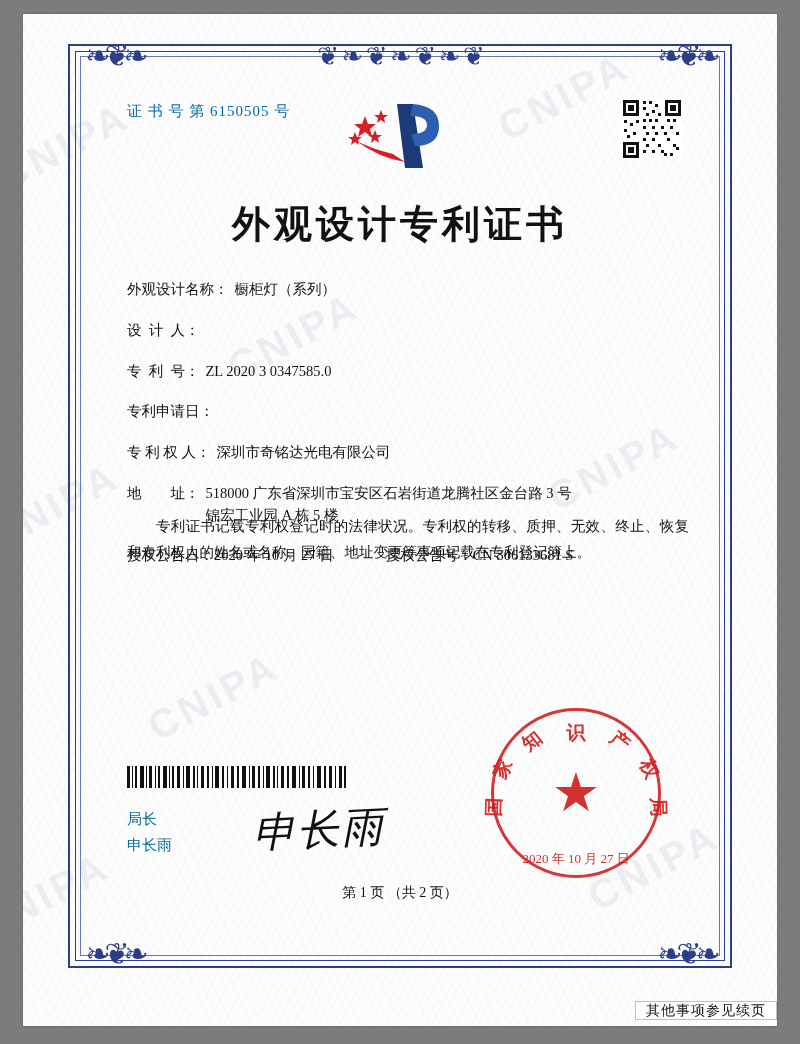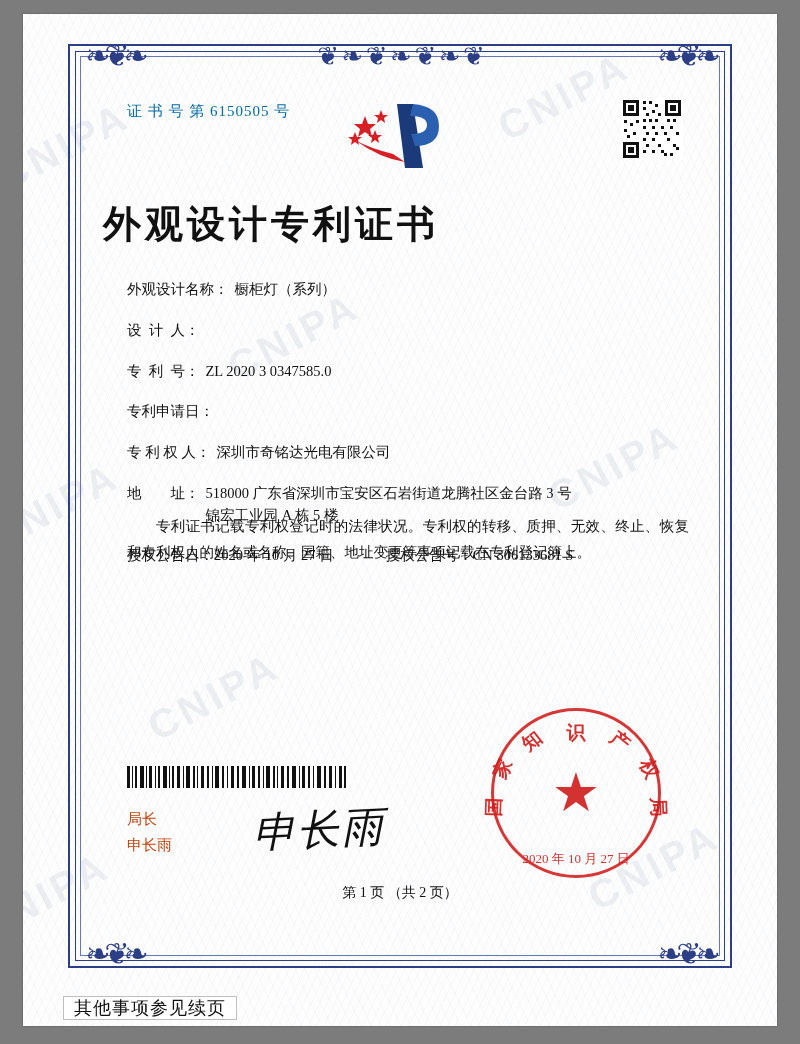--- a/index.html
+++ b/index.html
@@ -141,20 +141,21 @@
     top: 24px;
     width: 62px;
     height: 62px;
   }
 
   .title {
     position: absolute;
     left: 0;
     right: 0;
     top: 125px;
+    text-align: center;
     font-size: 38px;
     font-weight: bold;
     letter-spacing: 4px;
     color: #111;
     font-family: "DejaVu Serif", "Liberation Serif", serif;
   }
 
   .fields {
     position: absolute;
     left: 24px;
@@ -202,21 +203,21 @@
     bottom: 148px;
     width: 220px;
     height: 22px;
   }
 
   .sign-block {
     position: absolute;
     left: 24px;
     bottom: 78px;
     font-size: 15px;
-    color: #c2410c;
+    color: #0369a1;
     line-height: 1.7;
   }
 
   .signature {
     position: absolute;
     left: 150px;
     bottom: 78px;
     font-size: 42px;
     font-family: "DejaVu Serif", serif;
     font-style: italic;
@@ -280,22 +281,22 @@
     text-align: center;
     font-size: 14px;
     color: #111;
   }
 
   .footer-note {
     position: absolute;
     left: 0;
     right: 0;
     bottom: 6px;
-    text-align: left;
-    font-size: 18px;
+    text-align: right;
+    font-size: 14px;
     color: #111;
     letter-spacing: 1px;
     margin-left: 40px;
   }
   .footer-note span {
     border: 1px solid #bfbfbf;
     padding: 1px 10px;
     background: #fff;
   }
 </style>

